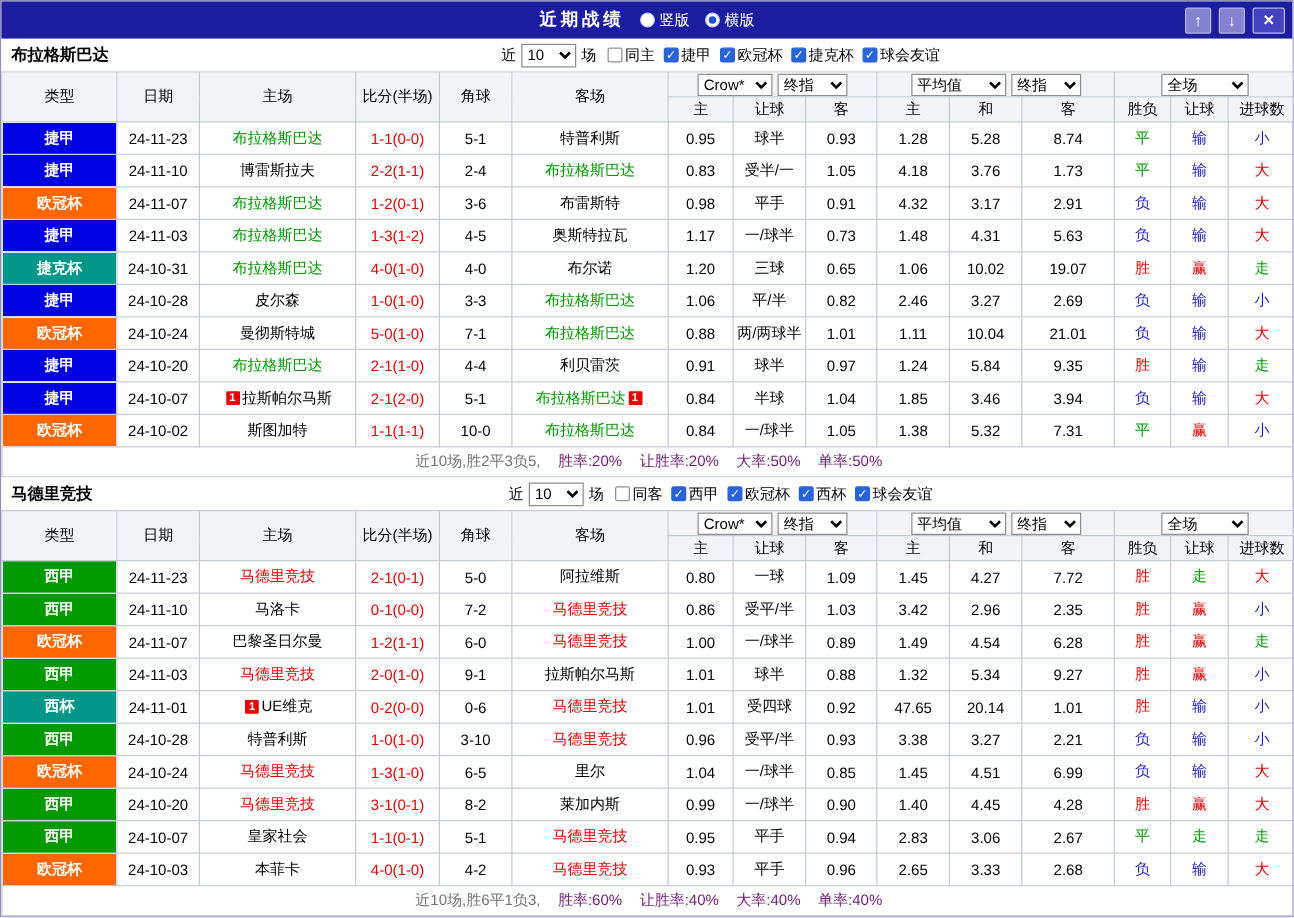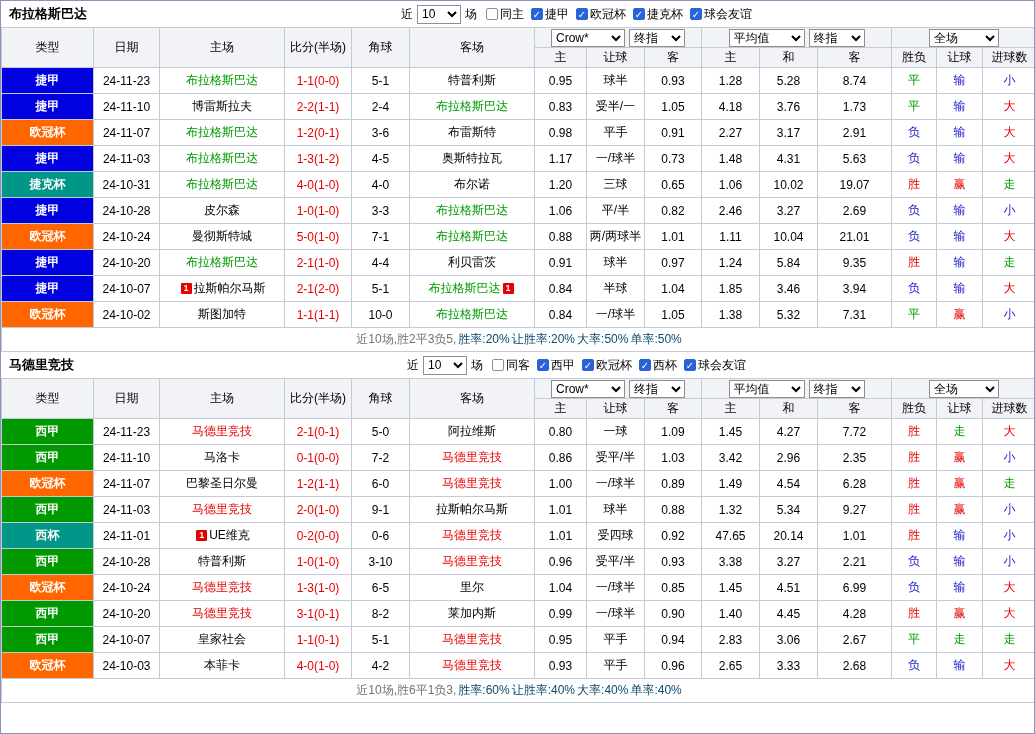--- a/index.html
+++ b/index.html
@@ -14,42 +14,66 @@
   .radio.checked::after{content:"";position:absolute;left:2px;top:2px;width:6px;height:6px;border-radius:50%;background:#1d4fd8}
   .titlebar-buttons{position:absolute;right:6px;display:flex;gap:6px}
   .tb-btn{width:21px;height:21px;border:1px solid #b5b5e8;background:#8383d2;color:#fff;cursor:pointer;display:inline-flex;align-items:center;justify-content:center;border-radius:2px;font-size:13px;font-weight:bold;padding:0}
   .tb-btn.close{background:#4343be;width:26px;font-size:15px}
   .filterbar{height:26px;display:flex;align-items:center;position:relative;background:#fff}
   .team-title{position:absolute;left:8px;font-size:13px;font-weight:bold;color:#000}
   .filters{margin:0 auto;transform:translateX(58px);display:flex;align-items:center;white-space:nowrap}
   .flabel{margin:0 2px}
   select{font-size:12px;height:19px;border:1px solid #8f8f8f;background:#fff;font-family:inherit}
   .count-select{width:44px;margin:0 2px}
-  .w64{width:74px}.w56{width:56px}.w76{width:76px}.w70{width:70px}
+  .w64{width:60px}.w56{width:56px}.w76{width:76px}.w70{width:70px}
   .cb-label{display:inline-flex;align-items:center;margin-left:7px;cursor:pointer}
   .cb{width:12px;height:12px;border:1px solid #919191;background:#fff;display:inline-flex;align-items:center;justify-content:center;margin-right:2px;font-size:10px;border-radius:2px;color:#fff}
   .cb.checked{background:#2a62d8;border-color:#2a62d8}
   .cb.checked::after{content:"✓"}
   table{border-collapse:collapse;table-layout:fixed;width:1035px}
   th,td{border:1px solid #c4cbd6;text-align:center;white-space:nowrap;overflow:hidden;padding:0;font-weight:normal}
   thead th{background:#f2f3f7;height:20px;font-size:12px}
   .sel-wrap{display:flex;justify-content:center;gap:4px;align-items:center}
   .hdr-select{height:18px}
   tbody td{height:26px;font-size:12px}
   .league-cell{color:#fff;font-weight:bold}
   .score-cell{color:#e60000;cursor:pointer}
   .badge{display:inline-block;width:11px;height:11px;line-height:11px;background:#e60000;color:#fff;font-size:9px;font-weight:bold;border-radius:1px;margin:0 2px;vertical-align:1px}
   tfoot td{height:24px;font-size:12px}
   .sum-record{color:#737373}
-  .sum-rate{color:#0c4a6e;margin-left:2px}
+  .sum-rate{color:#701a75;margin-left:14px}
 </style>
 </head>
 <body>
 
 <div class="page">
+  <div class="titlebar">
+    <div class="title-group">
+      <span class="window-title">近期战绩</span>
+      <label class="radio-label">
+        <span class="radio" id="radio-vertical"></span>
+        <span>竖版</span>
+      </label>
+      <label class="radio-label">
+        <span class="radio checked" id="radio-horizontal"></span>
+        <span>横版</span>
+      </label>
+    </div>
+    <div class="titlebar-buttons">
+      <button class="tb-btn up">
+          <span>↑</span>
+        </button>
+      <button class="tb-btn down">
+          <span>↓</span>
+        </button>
+      <button class="tb-btn close">
+          <span>×</span>
+        </button>
+    </div>
+  </div>
   <div id="sections">
       <div class="section">
         <div class="filterbar">
           <span class="team-title">布拉格斯巴达</span>
           <div class="filters">
             <span class="flabel">近</span>
             <select class="count-select"><option>10</option></select>
             <span class="flabel">场</span>
             <label class="cb-label">
               <span class="cb"></span>
@@ -167,21 +191,21 @@
             <tr>
               <td class="league-cell" style="background: rgb(255, 102, 0);">欧冠杯</td>
               <td>24-11-07</td>
               <td><span style="color: rgb(0, 153, 0);">布拉格斯巴达</span></td>
               <td class="score-cell">1-2(0-1)</td>
               <td>3-6</td>
               <td><span>布雷斯特</span></td>
               <td>0.98</td>
               <td>平手</td>
               <td>0.91</td>
-              <td>2.27</td>
+              <td>4.32</td>
               <td>3.17</td>
               <td>2.91</td>
               <td style="color: rgb(26, 26, 204);">负</td>
               <td style="color: rgb(26, 26, 204);">输</td>
               <td style="color: rgb(230, 0, 0);">大</td>
             </tr>
             <tr>
               <td class="league-cell" style="background: rgb(0, 0, 224);">捷甲</td>
               <td>24-11-03</td>
               <td><span style="color: rgb(0, 153, 0);">布拉格斯巴达</span></td>

